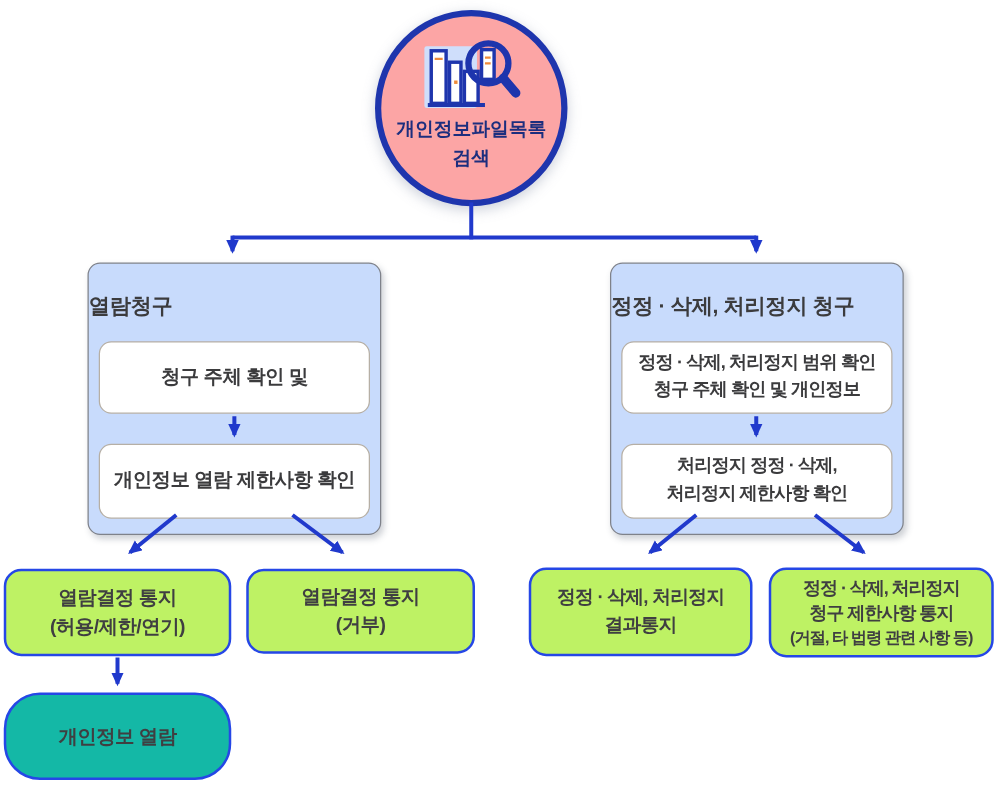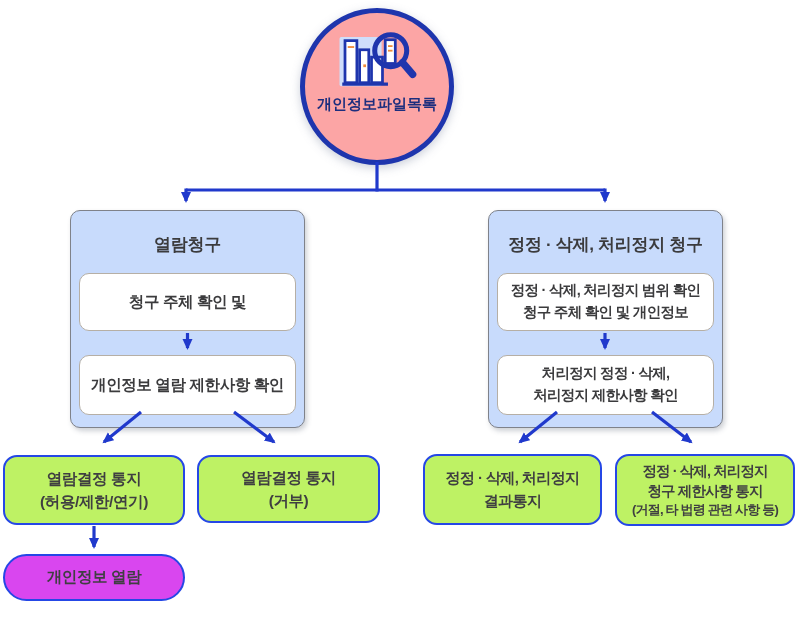--- a/index.html
+++ b/index.html
@@ -16,21 +16,21 @@
     display:flex;flex-direction:column;align-items:center;justify-content:flex-start;}
   .root-circle .icon-wrap{margin-top:13px;height:64px;display:flex;align-items:center;justify-content:center;}
   .root-label{margin-top:2px;text-align:center;color:#1c2e7e;font-weight:700;font-size:15px;line-height:1.55;}
 
   
   .panel{position:absolute;top:210px;width:235px;height:218px;background:#c8dbfc;
     border:1.6px solid #7f828a;border-radius:10px;box-sizing:border-box;z-index:2;
     box-shadow:2px 3px 5px rgba(60,70,90,0.25);}
   .panel.left{left:70px;}
   .panel.right{left:488px;}
-  .panel-title{position:absolute;top:22px;left:0;right:0;text-align:center;
+  .panel-title{position:absolute;top:22px;left:0;right:0;text-align:left;
     color:#3b3b3d;font-weight:700;font-size:17px;letter-spacing:-0.3px;}
   .step-box{position:absolute;left:8px;right:8px;background:#ffffff;border:1.5px solid #b6afa5;
     border-radius:10px;box-sizing:border-box;display:flex;flex-direction:column;
     align-items:center;justify-content:center;color:#3b3b3d;font-weight:700;text-align:center;}
   .panel.left .step-box{font-size:15.5px;letter-spacing:-0.4px;line-height:1.45;}
   .panel.right .step-box{font-size:14.5px;letter-spacing:-0.7px;line-height:1.5;}
   .step-1{top:62px;height:58px;}
   .step-2{top:144px;height:60px;}
 
   
@@ -38,21 +38,21 @@
     box-sizing:border-box;z-index:2;display:flex;flex-direction:column;align-items:center;
     justify-content:center;color:#3f3f41;font-weight:700;text-align:center;
     font-size:15.5px;letter-spacing:-0.4px;line-height:1.5;}
   .outcome.o-left-1{left:3px;top:455px;width:182px;height:70px;}
   .outcome.o-left-2{left:197px;top:455px;width:183px;height:68px;}
   .outcome.o-right-1{left:423px;top:454px;width:179px;height:71px;font-size:15px;letter-spacing:-0.6px;}
   .outcome.o-right-2{left:615px;top:454px;width:180px;height:72px;font-size:14.5px;letter-spacing:-0.9px;line-height:1.4;}
   .outcome.o-right-2 .line-3{font-size:13px;letter-spacing:-0.8px;}
 
   
-  .final-pill{position:absolute;left:3px;top:554px;width:182px;height:47px;background:#d946ef;
+  .final-pill{position:absolute;left:3px;top:554px;width:182px;height:70px;background:#14b8a6;
     border:2px solid #2547e6;border-radius:29px;box-sizing:border-box;z-index:2;
     display:flex;align-items:center;justify-content:center;color:#3f3f41;font-weight:700;
     font-size:15.5px;letter-spacing:-0.4px;}
 </style>
 </head>
 <body>
 
 <div class="stage">
 
   <svg class="connectors" viewBox="0 0 800 633" xmlns="http://www.w3.org/2000/svg" aria-hidden="true">
@@ -92,20 +92,21 @@
         <line x1="10" y1="63.5" x2="60" y2="63.5" stroke="#1e35ad" stroke-width="3.5"></line>
         <rect x="57" y="15" width="11" height="26" fill="#ffffff" stroke="#1e35ad" stroke-width="3"></rect>
         <line x1="60" y1="22" x2="65" y2="22" stroke="#ef8b3a" stroke-width="2"></line>
         <line x1="60" y1="27" x2="65" y2="27" stroke="#ef8b3a" stroke-width="2"></line>
         <circle cx="63" cy="27" r="17.5" fill="none" stroke="#1e35ad" stroke-width="5.5"></circle>
         <line x1="76" y1="40" x2="87" y2="53" stroke="#1e35ad" stroke-width="8" stroke-linecap="round"></line>
       </svg>
     </div>
     <div class="root-label">
       <div>개인정보파일목록</div>
+      <div>검색</div>
     </div>
   </div>
 
   <div class="panel left">
     <div class="panel-title">열람청구</div>
     <div class="step-box step-1">
       <div>청구 주체 확인 및</div>
     </div>
     <div class="step-box step-2">
       <div>개인정보 열람 제한사항 확인</div>

